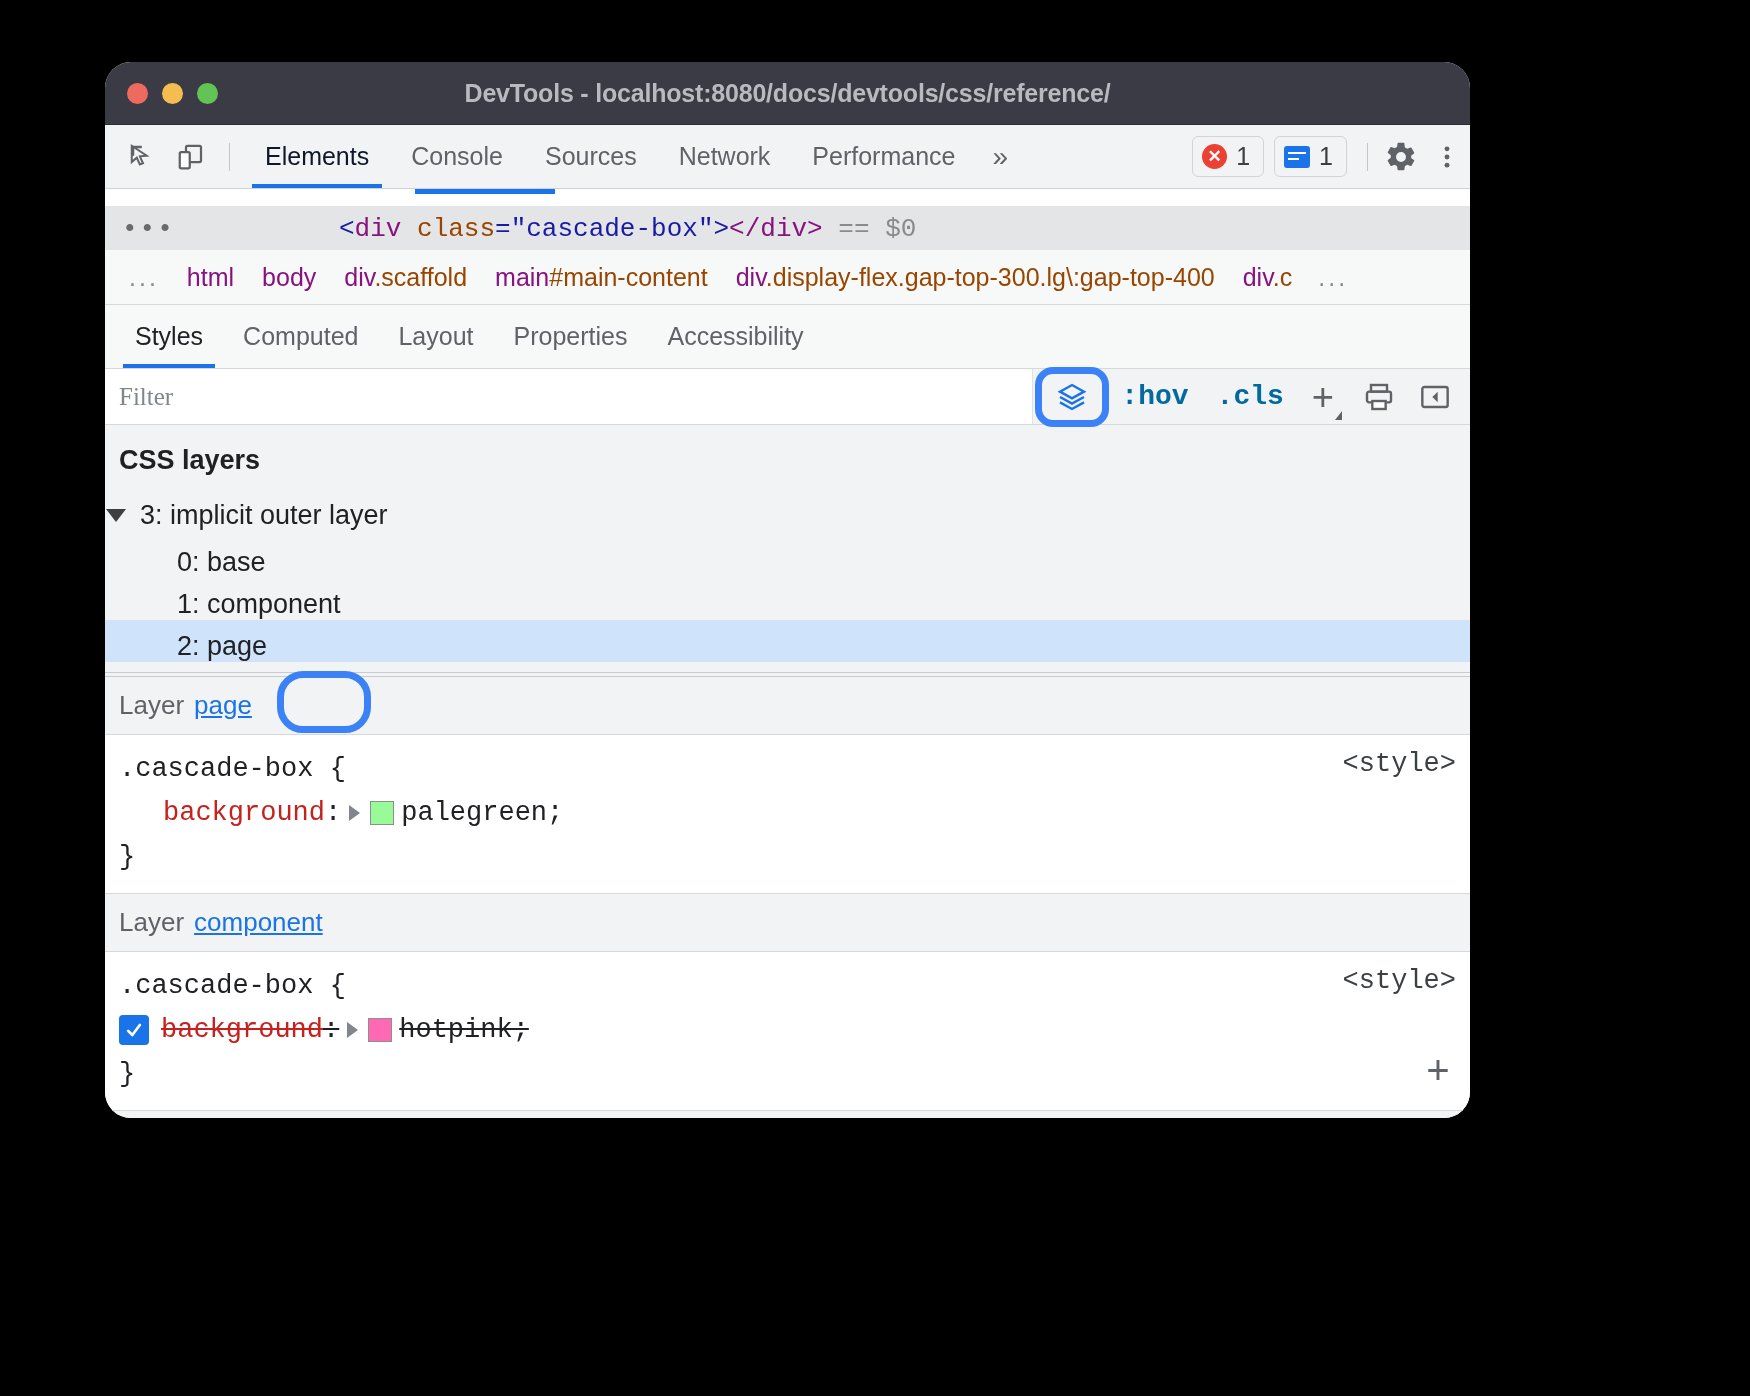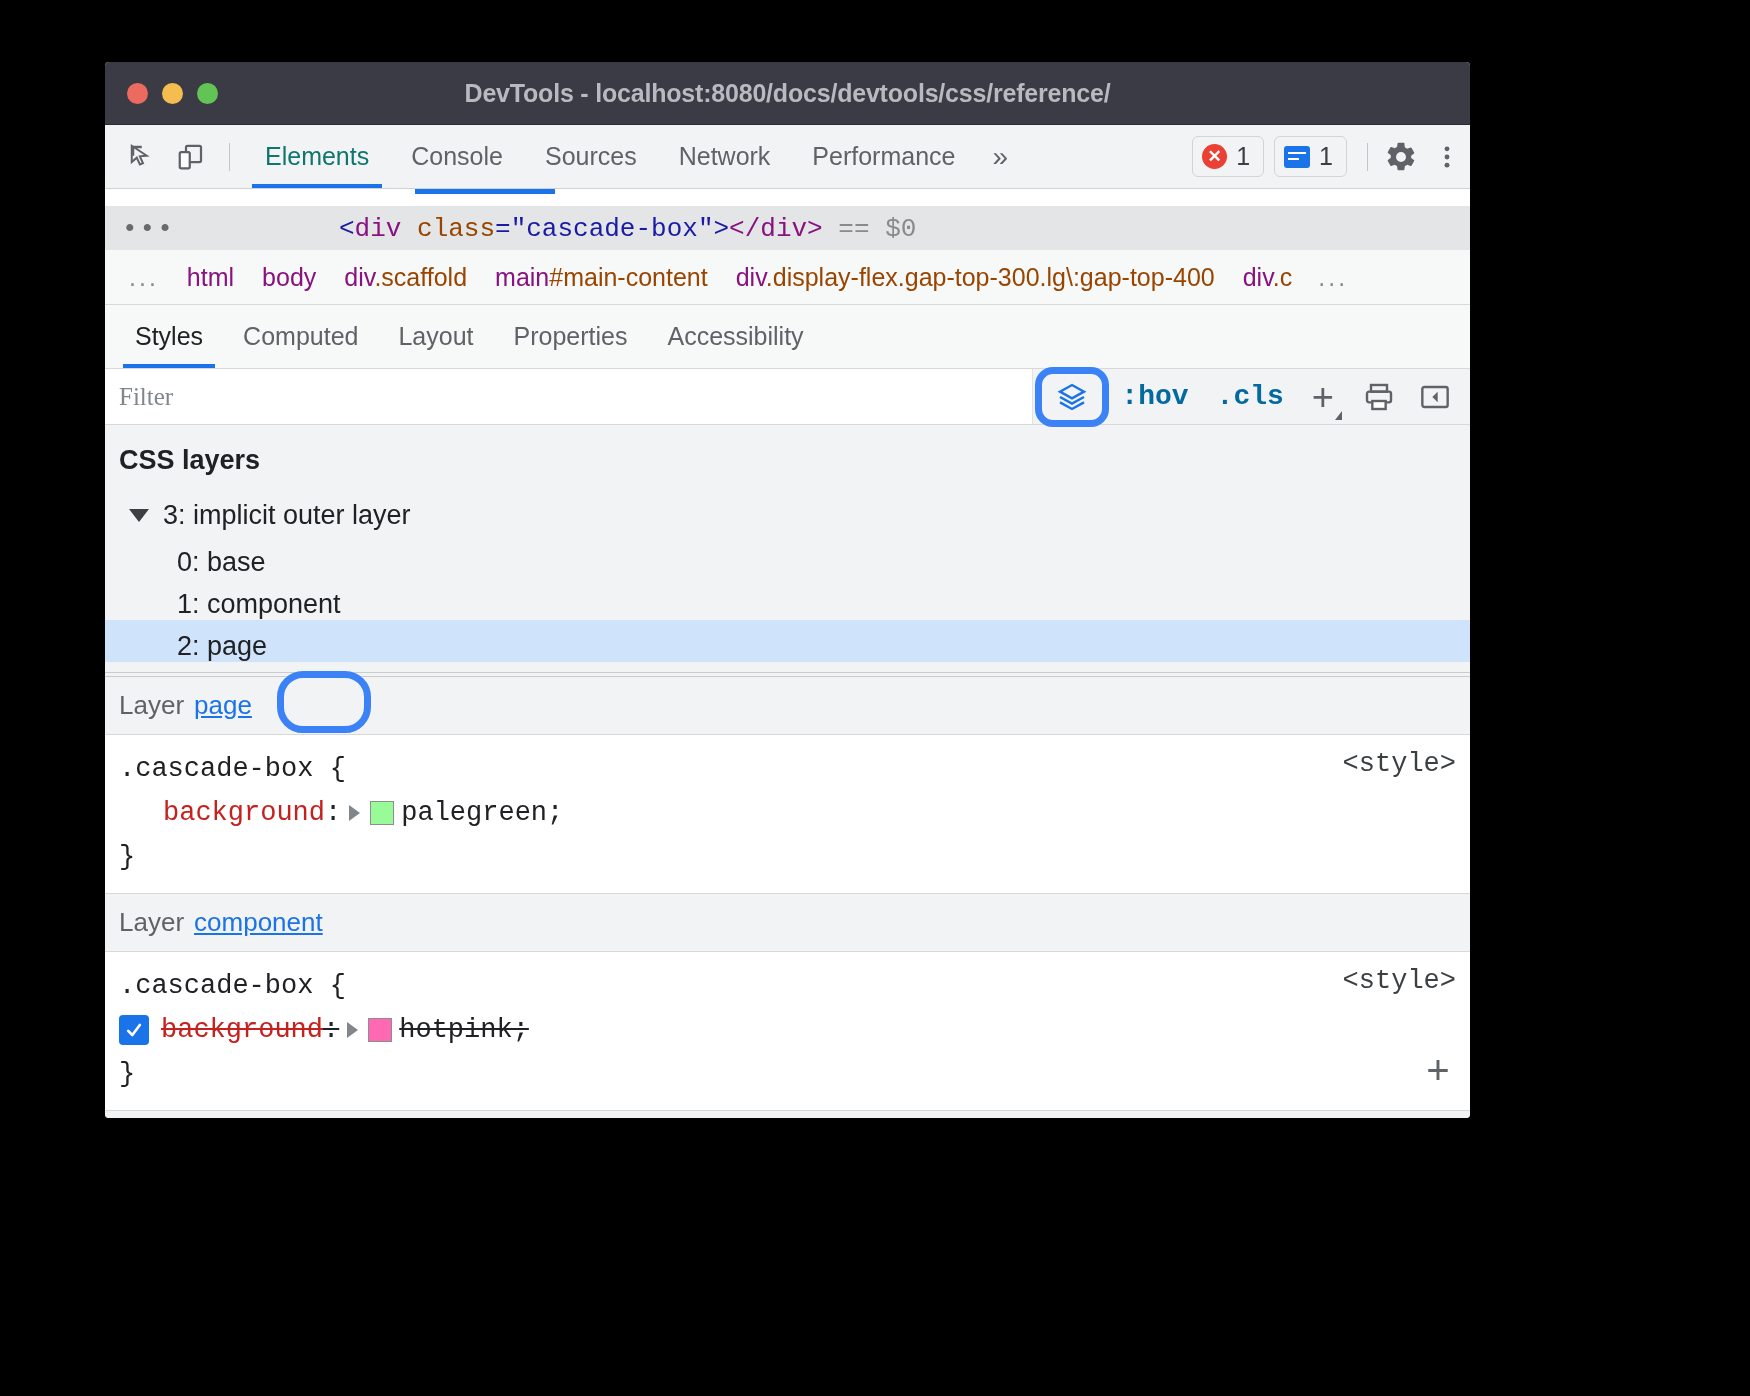--- a/index.html
+++ b/index.html
@@ -14,21 +14,21 @@
     position: relative;
     width: 1750px; height: 1396px;
     background: #000;
   }
 
   
   .window {
     position: absolute;
     left: 105px; top: 62px;
     width: 1365px; height: 1056px;
-    border-radius: 4px;
+    border-radius: 26px;
     background: #ffffff;
     overflow: hidden;
     box-shadow: 0 0 0 1px rgba(0,0,0,0.25);
   }
 
   
   .titlebar {
     position: relative;
     height: 63px;
     background: #3b3b45;
@@ -74,21 +74,21 @@
   }
   .panel-tabs { display: flex; align-items: stretch; height: 100%; }
   .panel-tab {
     display: flex; align-items: center;
     padding: 0 21px;
     font-size: 25px;
     color: #5f6368;
     position: relative;
     white-space: nowrap;
   }
-  .panel-tab.active { color: #0f766e; }
+  .panel-tab.active { color: #0f172a; }
   .panel-tab.active::after {
     content: "";
     position: absolute;
     left: 8px; right: 8px; bottom: 0;
     height: 4px; background: #1a73e8;
   }
   .chev-more {
     font-size: 28px; color: #5f6368; padding: 0 16px; letter-spacing: -4px;
   }
   .spacer { flex: 1; }
@@ -229,21 +229,21 @@
 
   
   .layers-pane { background: #f1f3f4; padding: 16px 0 10px 0; }
   .layers-title {
     font-size: 27px; font-weight: bold; color: #202124;
     padding: 4px 0 18px 14px;
   }
   .layer-row {
     font-size: 27px; color: #202124;
     height: 42px; display: flex; align-items: center;
-    padding-left: 24px;
+    padding-left: 1px;
   }
   .layer-row.child { padding-left: 72px; align-items: flex-end; }
   .layer-row.selected { background: #cfe4fb; }
   .tri-down {
     width: 0; height: 0; margin-right: 14px;
     border-left: 10px solid transparent;
     border-right: 10px solid transparent;
     border-top: 13px solid #3c4043;
   }
 

